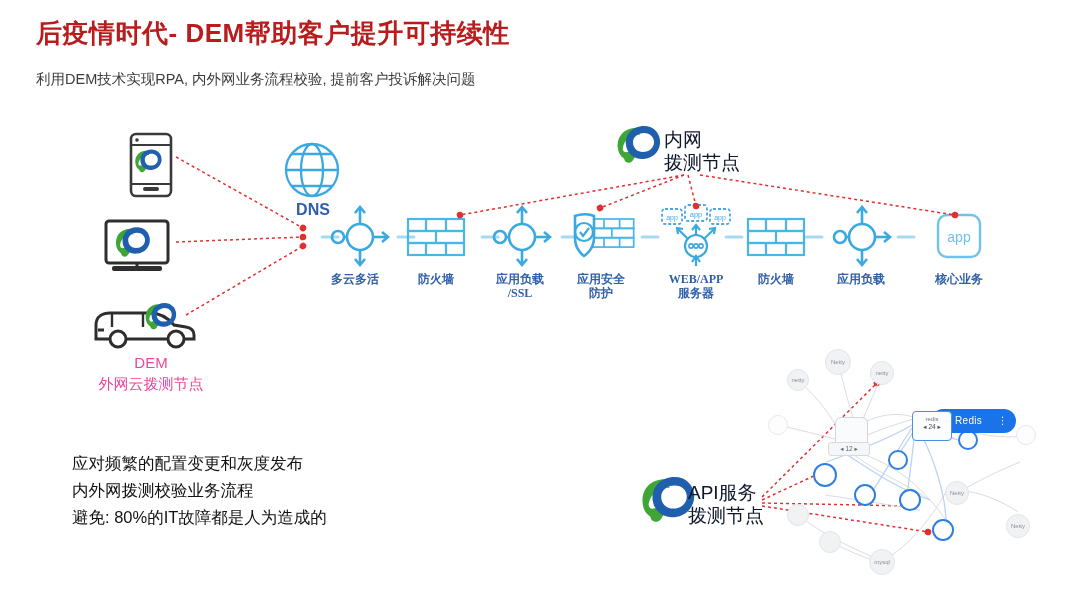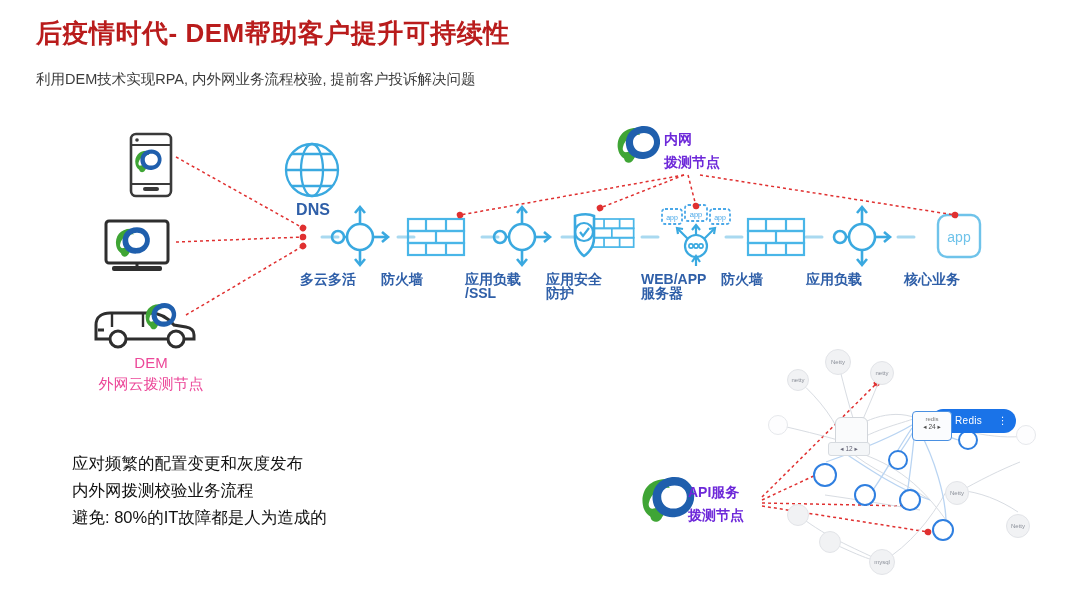--- a/index.html
+++ b/index.html
@@ -19,33 +19,33 @@
   .subtitle{
     position:absolute;left:36px;top:70px;
     font-size:14.5px;color:#3c3c3c;white-space:nowrap;
   }
 
   
   .abs{position:absolute;}
 
   
   .chain-label{
-    position:absolute;text-align:left;
-    font-size:14px;font-weight:bold;color:#2f5fa8;
-    line-height:14px;width:110px;
+    position:absolute;text-align:center;
+    font-size:12px;font-weight:bold;color:#2f5fa8;
+    line-height:14px;width:110px;font-family:Liberation Serif, serif;
   }
 
   
   .dem-label{
     position:absolute;text-align:center;width:180px;
     font-size:15px;color:#ec4899;line-height:21px;
   }
   .probe-label{
-    position:absolute;font-size:14px;color:#6d28d9;line-height:23px;
-    font-weight:700;
+    position:absolute;font-size:19px;color:#0f172a;line-height:23px;
+    font-weight:400;
   }
   .dns-label{
     position:absolute;font-size:16px;font-weight:bold;color:#2f5fa8;
     width:90px;text-align:center;
   }
 
   
   .bullets{
     position:absolute;left:72px;top:450px;
     font-size:16.5px;color:#111;line-height:27px;

